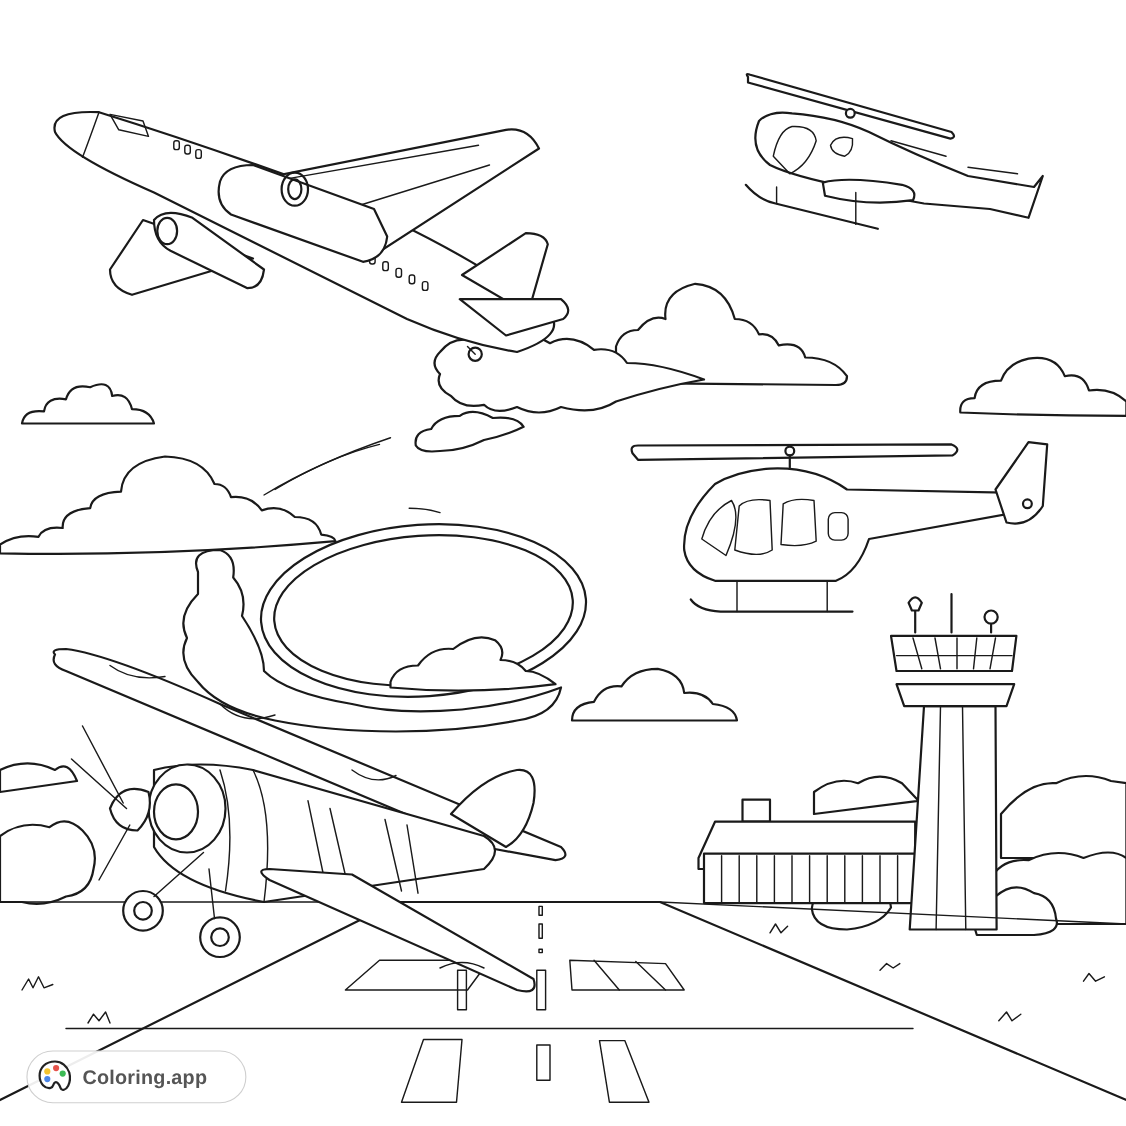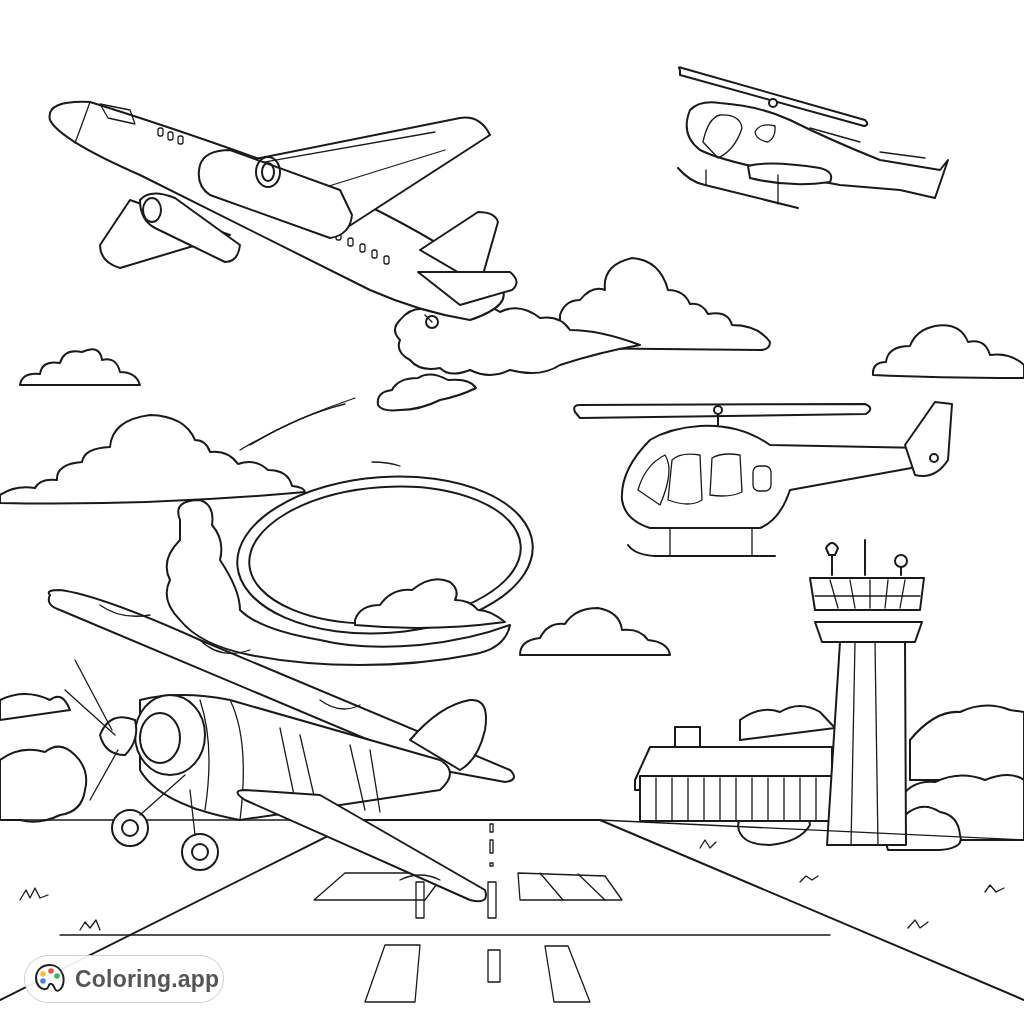--- a/index.html
+++ b/index.html
@@ -7,21 +7,21 @@
     #scene { position: absolute; left: 0; top: 0; width: 1024px; height: 1024px; }
     .ln { fill: #ffffff; stroke: #1a1a1a; stroke-width: 2; stroke-linecap: round; stroke-linejoin: round; }
     .ln-thin { fill: none; stroke: #1a1a1a; stroke-width: 1.3; stroke-linecap: round; stroke-linejoin: round; }
     .ln-open { fill: none; stroke: #1a1a1a; stroke-width: 2; stroke-linecap: round; stroke-linejoin: round; }
     .badge {
       position: absolute; left: 24px; top: 955px; height: 48px; width: 200px;
       background: rgba(255,255,255,0.92); border: 1.5px solid #cfcfcf; border-radius: 26px;
       display: flex; align-items: center; box-sizing: border-box; padding-left: 8px;
     }
     .badge-icon { width: 34px; height: 34px; display: inline-block; }
-    .badge-text { font-family: "Liberation Sans", sans-serif; font-weight: bold; font-size: 23px; color: #555555; margin-left: 8px; letter-spacing: 0.2px; }
+    .badge-text { font-family: "Liberation Sans", sans-serif; font-weight: bold; font-size: 18px; color: #555555; margin-left: 8px; letter-spacing: 0.2px; }
   </style>
 </head>
 <body>
 
 <svg id="scene" viewBox="0 0 1024 1024" xmlns="http://www.w3.org/2000/svg">
 
   <g>
     <path class="ln" d="M20,385 Q22,372 40,374 Q42,360 60,363 Q64,348 82,352 Q100,344 102,360 Q116,356 120,372 Q136,372 140,385 Z"></path>
   </g>
   <g>

